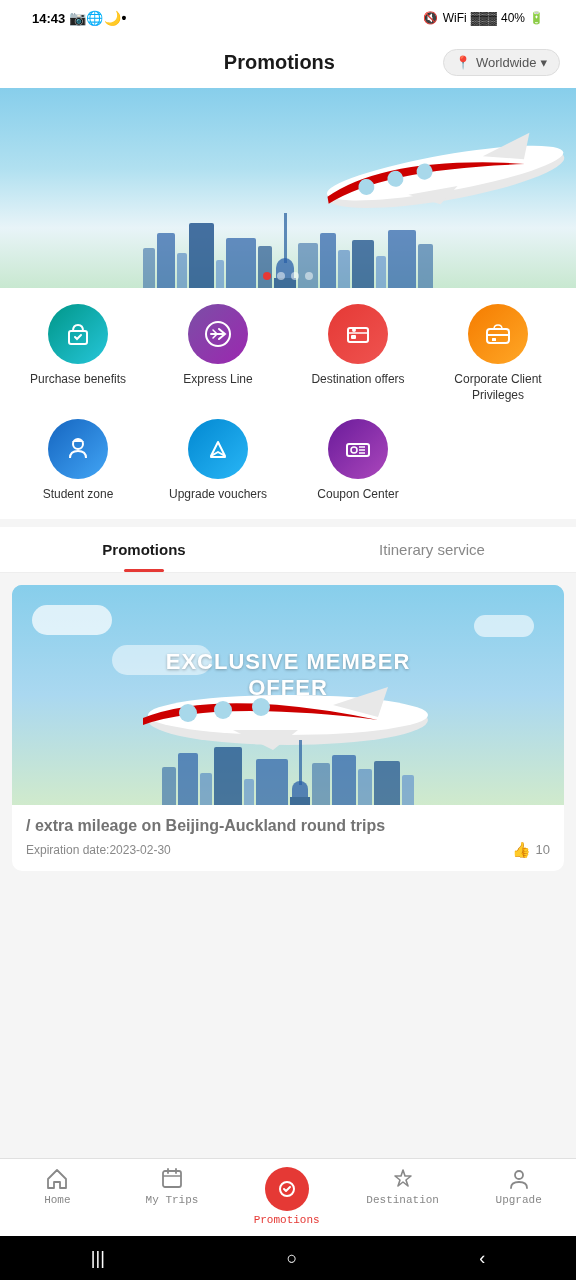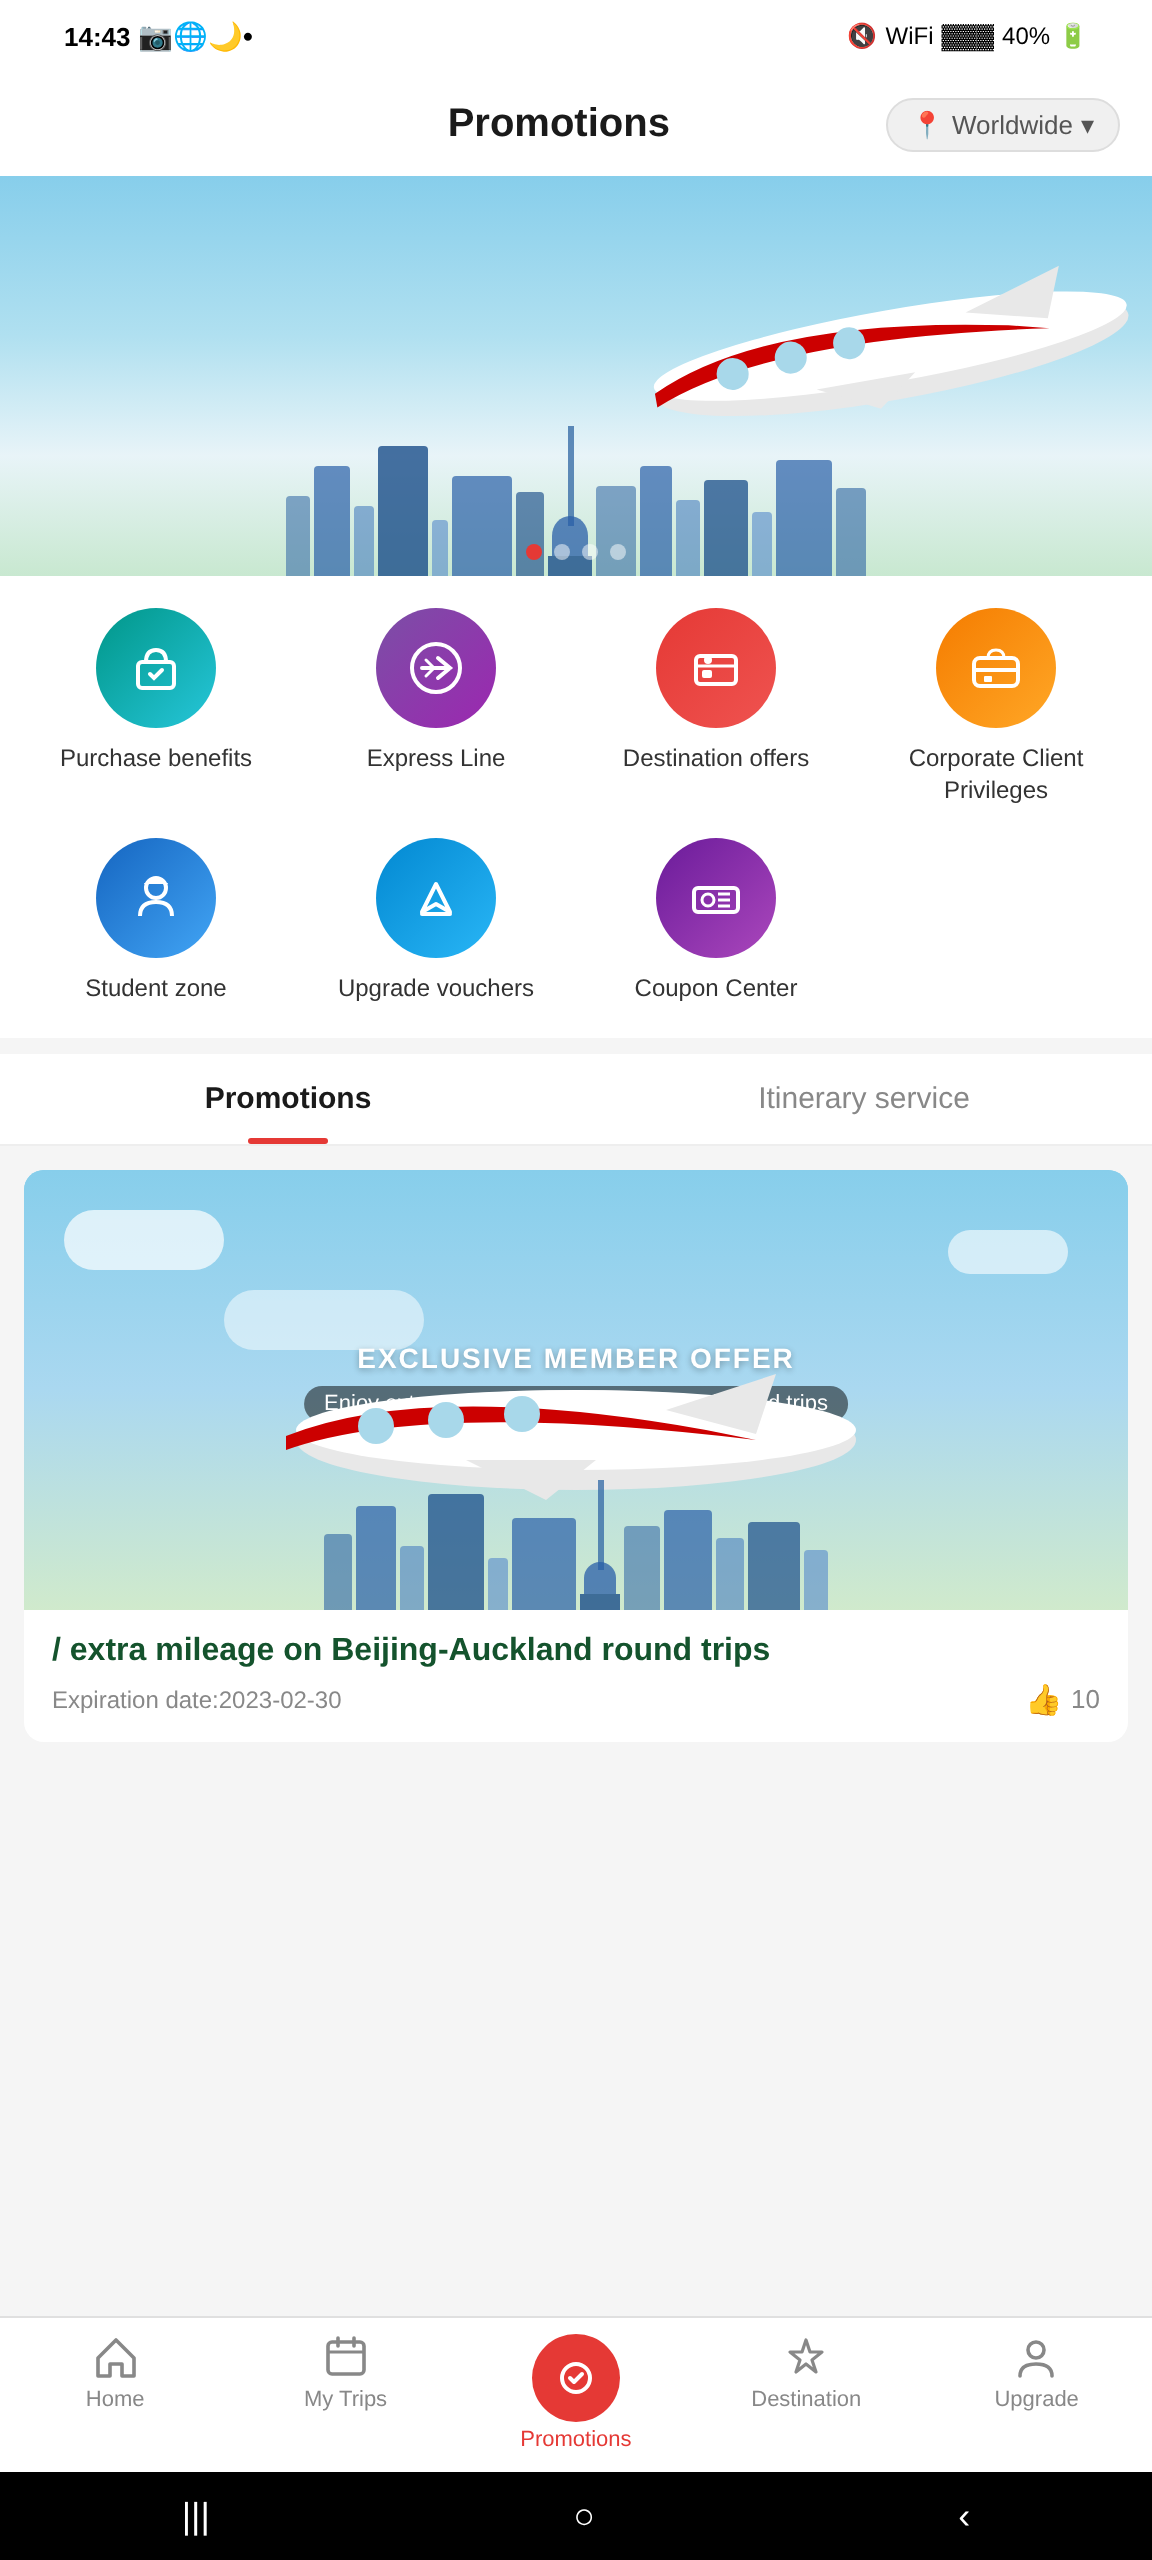--- a/index.html
+++ b/index.html
@@ -182,42 +182,42 @@
     }
     .promo-badge {
       position: absolute;
       top: 50%;
       left: 50%;
       transform: translate(-50%, -60%);
       text-align: center;
     }
     .promo-badge-title {
       color: #fff;
-      font-size: 14px;
+      font-size: 22px;
       font-weight: 700;
       letter-spacing: 1px;
       text-shadow: 0 1px 3px rgba(0,0,0,0.3);
       text-align: center;
     }
     .promo-badge-sub {
       background: rgba(0,0,0,0.5);
       color: #fff;
       font-size: 11px;
       padding: 3px 10px;
       border-radius: 12px;
       margin-top: 6px;
       display: inline-block;
     }
     .promo-info {
       padding: 12px 14px;
     }
     .promo-title {
       font-size: 16px;
       font-weight: 600;
-      color: #14532d;
+      color: #737373;
       margin-bottom: 6px;
     }
     .promo-meta {
       display: flex;
       justify-content: space-between;
       align-items: center;
     }
     .promo-expiry {
       font-size: 12px;
       color: #888;
@@ -244,20 +244,21 @@
       padding: 8px 0 10px;
       z-index: 100;
     }
     .nav-item {
       display: flex;
       flex-direction: column;
       align-items: center;
       gap: 3px;
       cursor: pointer;
       min-width: 70px;
+      font-family: Liberation Mono, monospace;
     }
     .nav-label { font-size: 11px; color: #888; }
     .nav-label.active-label { color: #e53935; }
     .nav-active-dot {
       width: 44px;
       height: 44px;
       background: #e53935;
       border-radius: 50%;
       display: flex;
       align-items: center;

